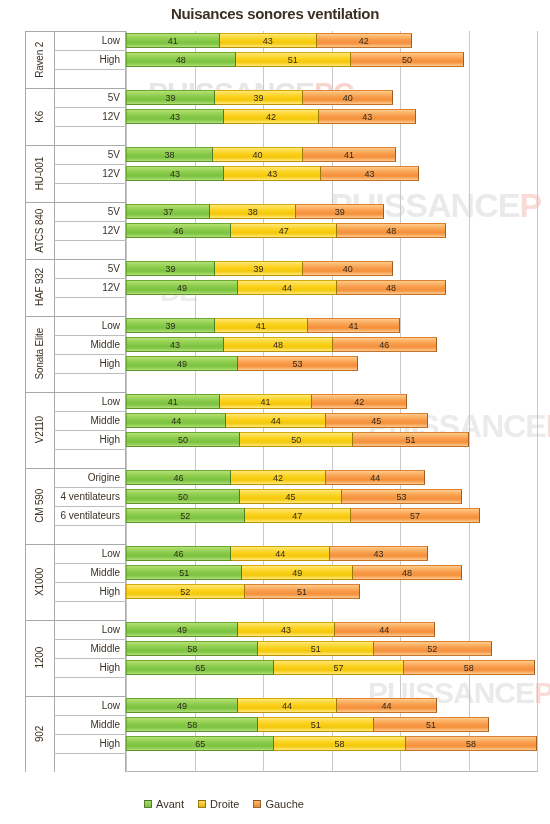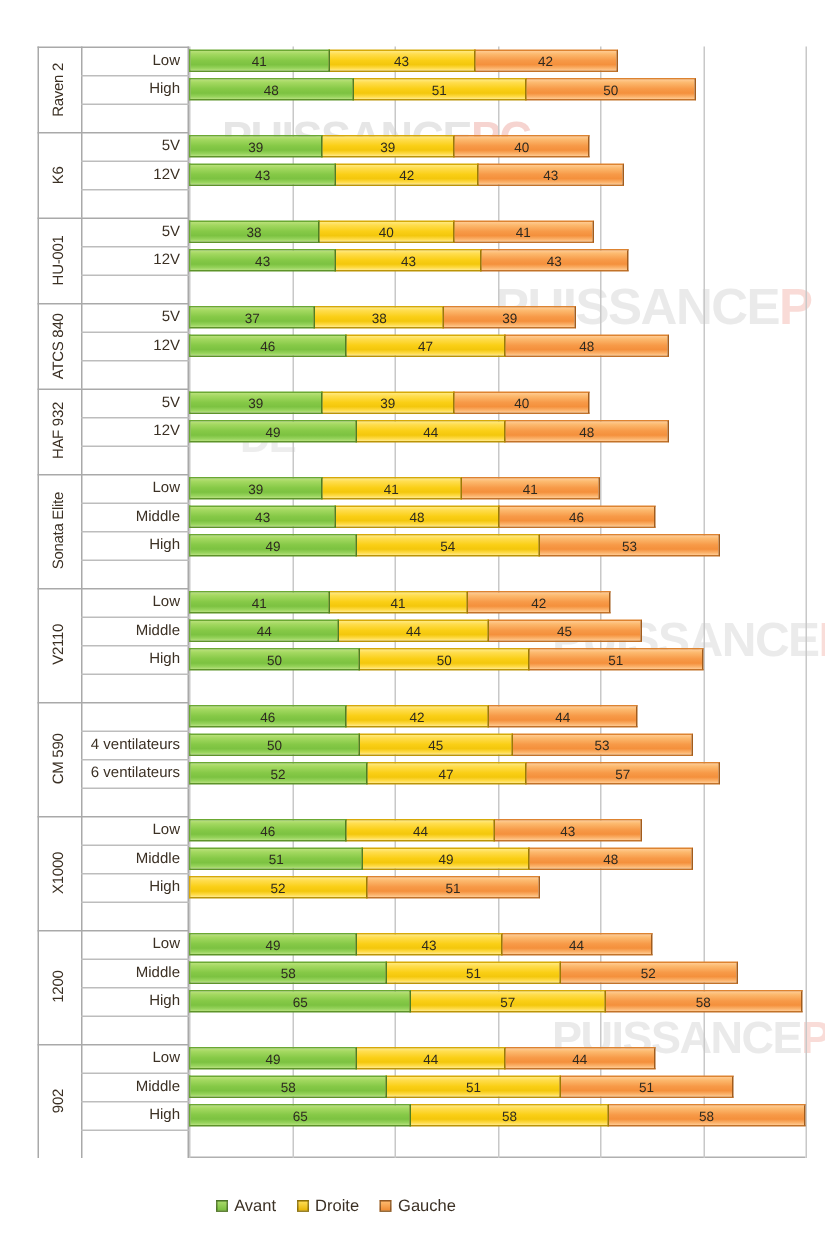--- a/index.html
+++ b/index.html
@@ -198,20 +198,21 @@
 <body>
 
 <div id="root">
 
   <div class="wm wm-a">PUISSANCE<span class="r">PC</span></div>
   <div class="wm wm-b">PUISSANCE<span class="r">P</span></div>
   <div class="wm wm-c">DE</div>
   <div class="wm wm-d">PUISSANCE<span class="r">P</span></div>
   <div class="wm wm-e">PUISSANCE<span class="r">P</span></div>
 
+  <div id="title">Nuisances sonores ventilation</div>
 
   <div id="chart" style="height: 741px;">
     <div id="labelcol" style="height: 741px;">
       <div class="col-left-edge"></div>
       <div class="col-right-edge"></div>
     <div class="group" style="position: absolute; left: 0px; top: 0px; width: 101px; height: 57px;">
           <div class="grp-top-rule"></div>
           <div class="grp-name-wrap" style="height: 57px;">
             <div class="grp-name">Raven 2</div>
           </div>
@@ -336,20 +337,23 @@
           <div class="row" style="position: absolute; left: 0px; right: 0px; top: 57px;">
             <div class="row-rule"></div>
           </div>
         </div>
         <div class="group" style="position: absolute; left: 0px; top: 437px; width: 101px; height: 76px;">
           <div class="grp-top-rule"></div>
           <div class="grp-name-wrap" style="height: 76px;">
             <div class="grp-name">CM 590</div>
           </div>
           <div class="grp-left-rule"></div>
+          <div class="row" style="position: absolute; left: 0px; right: 0px; top: 0px;">
+            <div class="row-label">Origine</div>
+          </div>
           <div class="row" style="position: absolute; left: 0px; right: 0px; top: 19px;">
             <div class="row-rule"></div>
             <div class="row-label">4 ventilateurs</div>
           </div>
           <div class="row" style="position: absolute; left: 0px; right: 0px; top: 38px;">
             <div class="row-rule"></div>
             <div class="row-label">6 ventilateurs</div>
           </div>
           <div class="row" style="position: absolute; left: 0px; right: 0px; top: 57px;">
             <div class="row-rule"></div>
@@ -556,23 +560,20 @@
           <div class="seg seg-droite" style="width: 109.6px; z-index: 9;">
             <span>48</span>
           </div>
           <div class="seg seg-gauche" style="width: 105.033px; z-index: 8;">
             <span>46</span>
           </div>
         </div>
         <div class="bar-row" style="top: 325px;">
           <div class="seg seg-avant" style="width: 111.883px; z-index: 10;">
             <span>49</span>
-          </div>
-          <div class="seg seg-droite" style="width: 123.3px; z-index: 9;">
-            <span>54</span>
           </div>
           <div class="seg seg-gauche" style="width: 121.017px; z-index: 8;">
             <span>53</span>
           </div>
         </div>
         <div class="bar-row" style="top: 363px;">
           <div class="seg seg-avant" style="width: 93.6167px; z-index: 10;">
             <span>41</span>
           </div>
           <div class="seg seg-droite" style="width: 93.6167px; z-index: 9;">

